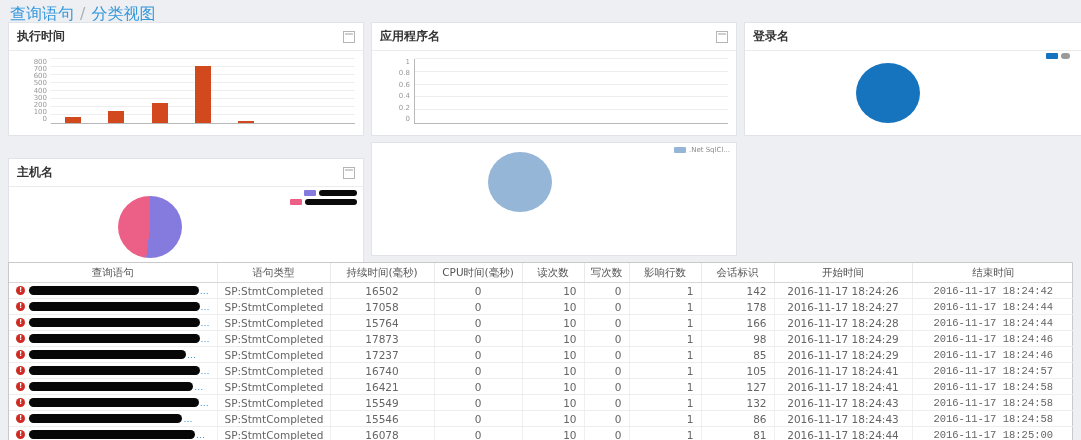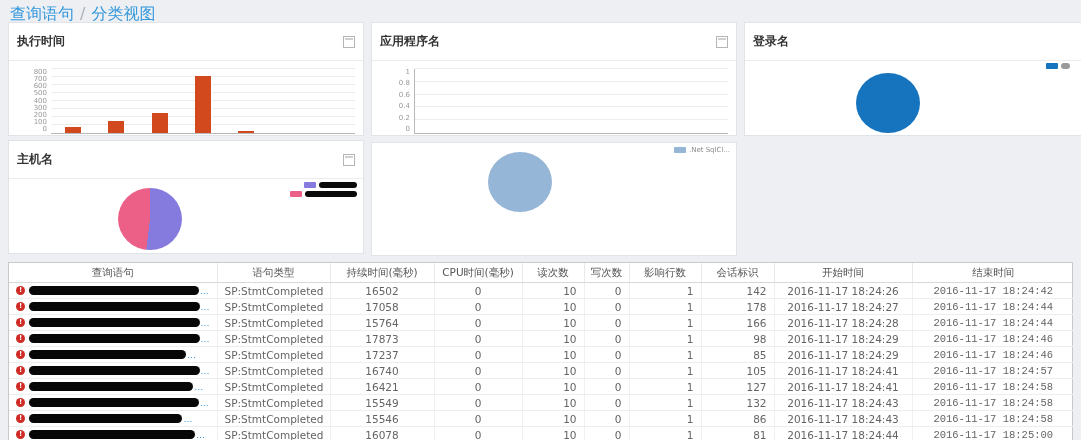--- a/index.html
+++ b/index.html
@@ -11,23 +11,23 @@
   }
   
   .breadcrumb{position:absolute;left:10px;top:4px;font-size:16px;}
   .breadcrumb a{color:#3598dc;text-decoration:none;cursor:pointer;}
   .breadcrumb .sep{color:#a9b0b8;margin:0 6px;}
   
   .panel{position:absolute;background:#fff;border:1px solid #e0e3e8;box-sizing:border-box;}
   .p1{left:8px;top:22px;width:356px;height:114px;}
   .p2{left:371px;top:22px;width:366px;height:114px;}
   .p3{left:744px;top:22px;width:345px;height:114px;}
-  .p4{left:8px;top:140px;width:356px;height:114px;font-family:Liberation Serif, serif;}
+  .p4{left:8px;top:158px;width:356px;height:114px;font-family:Liberation Serif, serif;}
   .p5{left:371px;top:142px;width:366px;height:114px;}
-  .phead{height:38px;display:flex;align-items:center;justify-content:space-between;
+  .phead{height:28px;display:flex;align-items:center;justify-content:space-between;
     padding:4px 8px;border-bottom:1px solid #ececec;box-sizing:border-box;}
   .ptitle{font-weight:bold;font-size:12px;color:#333;}
   .expand{width:10px;height:10px;border:1px solid #b5b5b5;position:relative;display:inline-block;background:#fff;cursor:pointer;}
   .expand::before{content:'';position:absolute;left:1px;right:1px;top:1px;height:2px;background:#cfcfcf;}
   .pbody{position:relative;height:91px;}
   
   .chart{display:flex;padding:8px 8px 0 10px;}
   .yaxis{display:flex;flex-direction:column;justify-content:space-between;align-items:flex-end;
     width:32px;padding-right:4px;height:64px;font-size:7px;color:#999;line-height:7px;box-sizing:border-box;}
   .plotwrap{flex:1;display:flex;flex-direction:column;}

